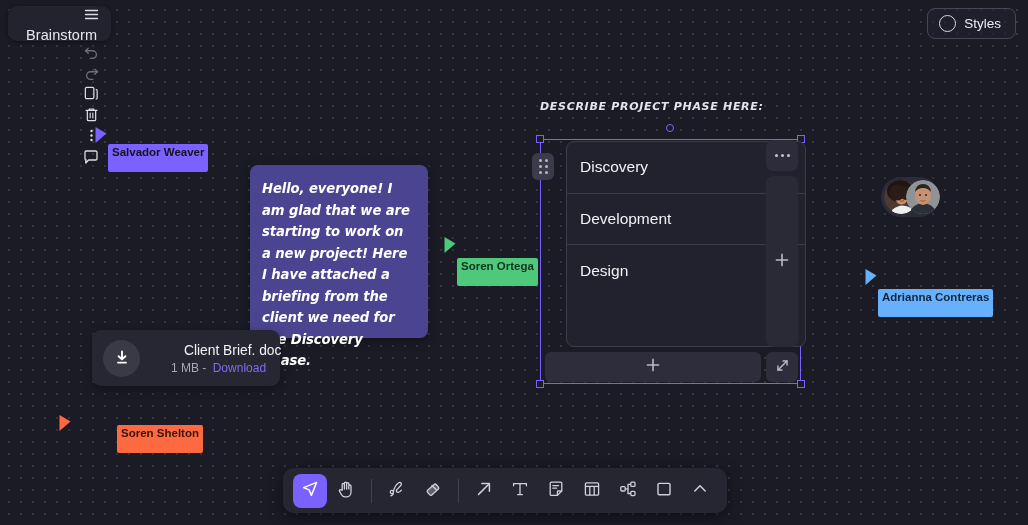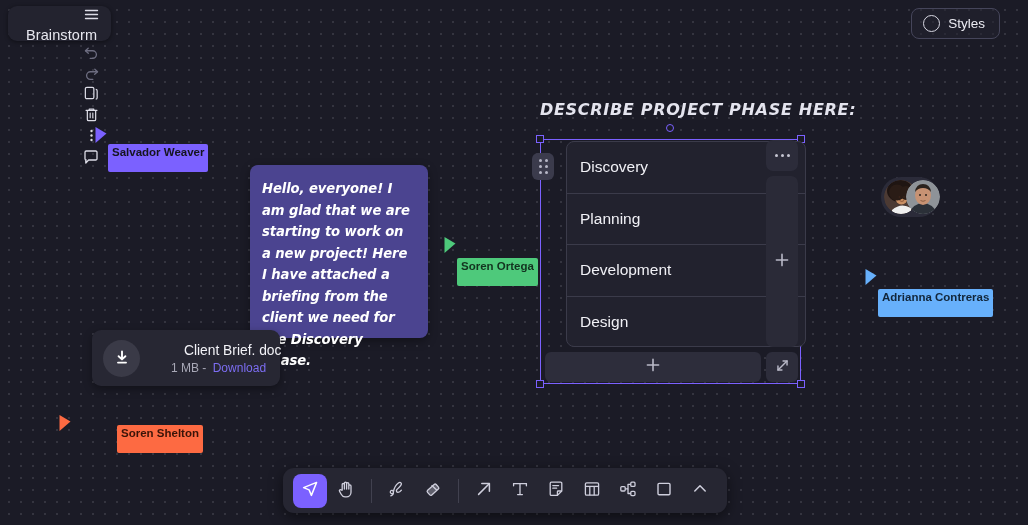--- a/index.html
+++ b/index.html
@@ -49,21 +49,21 @@
     white-space: nowrap;
   }
   .tb-sep {
     width: 1px; height: 20px;
     background: #3a3a48;
     margin: 0 6px;
   }
 
   #styles-btn {
     position: absolute;
-    right: 28px; top: 8px;
+    right: 12px; top: 8px;
     height: 31px;
     display: flex; align-items: center; gap: 8px;
     padding: 0 14px 0 11px;
     border: 1px solid #45455a;
     border-radius: 8px;
     background: rgba(35,35,47,.55);
     cursor: pointer;
   }
   #styles-btn .ring {
     width: 17px; height: 17px;
@@ -128,21 +128,21 @@
   #filecard .dl { color: #7c6df2; margin-left: 3px; cursor: pointer; }
 
   
   #phase-title {
     position: absolute;
     left: 540px; top: 100px;
     color: #e4e4ee;
     font-family: "DejaVu Sans", sans-serif;
     font-style: italic;
     font-weight: bold;
-    font-size: 16px;
+    font-size: 11px;
     letter-spacing: .7px;
     white-space: nowrap;
   }
   #sel-dot {
     position: absolute;
     left: 666px; top: 124px;
     width: 8px; height: 8px;
     border: 1.4px solid #7b61ff;
     border-radius: 50%;
     background: #1b1b26;
@@ -413,21 +413,20 @@
 
   <div id="selbox">
     <span class="handle tl"></span>
     <span class="handle tr"></span>
     <span class="handle bl"></span>
     <span class="handle br"></span>
   </div>
 
   <div id="table-body">
     <div class="trow">Discovery</div>
-    <div class="trow">Planning</div>
     <div class="trow">Development</div>
     <div class="trow">Design</div>
   </div>
 
   <div id="drag-handle">
     <span class="dots">
         <i></i>
         <i></i>
         <i></i>
         <i></i>

